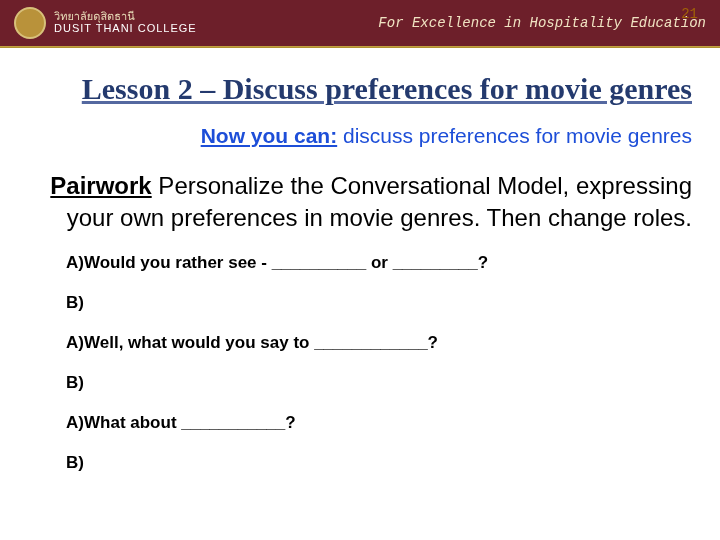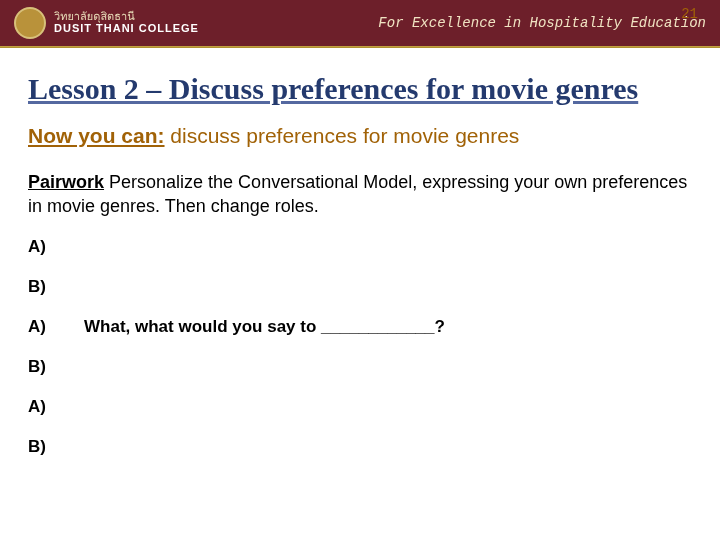--- a/index.html
+++ b/index.html
@@ -27,54 +27,54 @@
   }
   .logo-seal {
     width: 32px;
     height: 32px;
     border-radius: 50%;
     background: #b9923a;
     border: 2px solid #d8c07a;
   }
   .logo-text { display: flex; flex-direction: column; line-height: 1.05; }
   .logo-thai { font-size: 11px; color: #e8dcb8; }
-  .logo-eng { font-size: 11px; letter-spacing: 1px; font-weight: bold; }
+  .logo-eng { font-size: 11px; letter-spacing: 1px; font-weight: normal; }
   .header-right { display: flex; align-items: center; gap: 10px; }
   .slogan {
     color: #f0e3c2;
     font-style: italic;
     font-family: Liberation Mono, monospace;
     font-size: 14px;
   }
   .page-num {
     color: #a16207;
     font-size: 14px;
     position: absolute;
     top: 6px;
     right: 22px;
     font-family: Liberation Mono, monospace;
   }
   .gold-rule {
     height: 2px;
     background: linear-gradient(#c9a84a,#a88828);
     margin: 0 0 8px 0;
   }
-  .content { padding: 16px 28px 0 28px; }
+  .content { padding: 16px 28px 0 28px; text-align: right; }
   .lesson-title {
     font-family: 'Times New Roman', Times, serif;
     font-size: 30px;
     font-weight: bold;
     color: #243a6e;
     text-decoration: underline;
     text-decoration-color: #5468a0;
     margin-bottom: 18px;
   }
-  .now-line { font-size: 21px; margin-bottom: 22px; color: #a16207; }
+  .now-line { font-size: 21px; margin-bottom: 22px; color: #1d4ed8; }
   .now-line .lead { font-weight: bold; text-decoration: underline; }
-  .pair-line { font-size: 18px; line-height: 1.35; margin-bottom: 18px; color: #000; }
+  .pair-line { font-size: 24px; line-height: 1.35; margin-bottom: 18px; color: #000; }
   .pair-line .lead { font-weight: bold; text-decoration: underline; }
   .dialogue { width: 100%; }
   .row { display: flex; margin-bottom: 20px; font-size: 17px; color: #000; }
   .speaker { width: 56px; flex: 0 0 56px; font-weight: bold; }
   .line { font-weight: bold; }
 </style>
 </head>
 <body>
 
 <div class="page-num">21</div>
@@ -100,31 +100,33 @@
     <span class="lead">Now you can:</span><span> discuss preferences for movie genres</span>
   </div>
 
   <div class="pair-line">
     <span class="lead">Pairwork</span><span>  Personalize the Conversational Model, expressing your own preferences in movie genres. Then change roles.</span>
   </div>
 
   <div class="dialogue">
     <div class="row">
       <div class="speaker">A)</div>
+      <div class="line">Would you rather see - __________ or _________?</div>
     </div>
     <div class="row">
       <div class="speaker">B)</div>
     </div>
     <div class="row">
       <div class="speaker">A)</div>
-      <div class="line">What, what would you say to ____________?</div>
+      <div class="line">Well, what would you say to ____________?</div>
     </div>
     <div class="row">
       <div class="speaker">B)</div>
     </div>
     <div class="row">
       <div class="speaker">A)</div>
+      <div class="line">What about ___________?</div>
     </div>
     <div class="row">
       <div class="speaker">B)</div>
     </div>
   </div>
 </div>
 
 </body></html>

